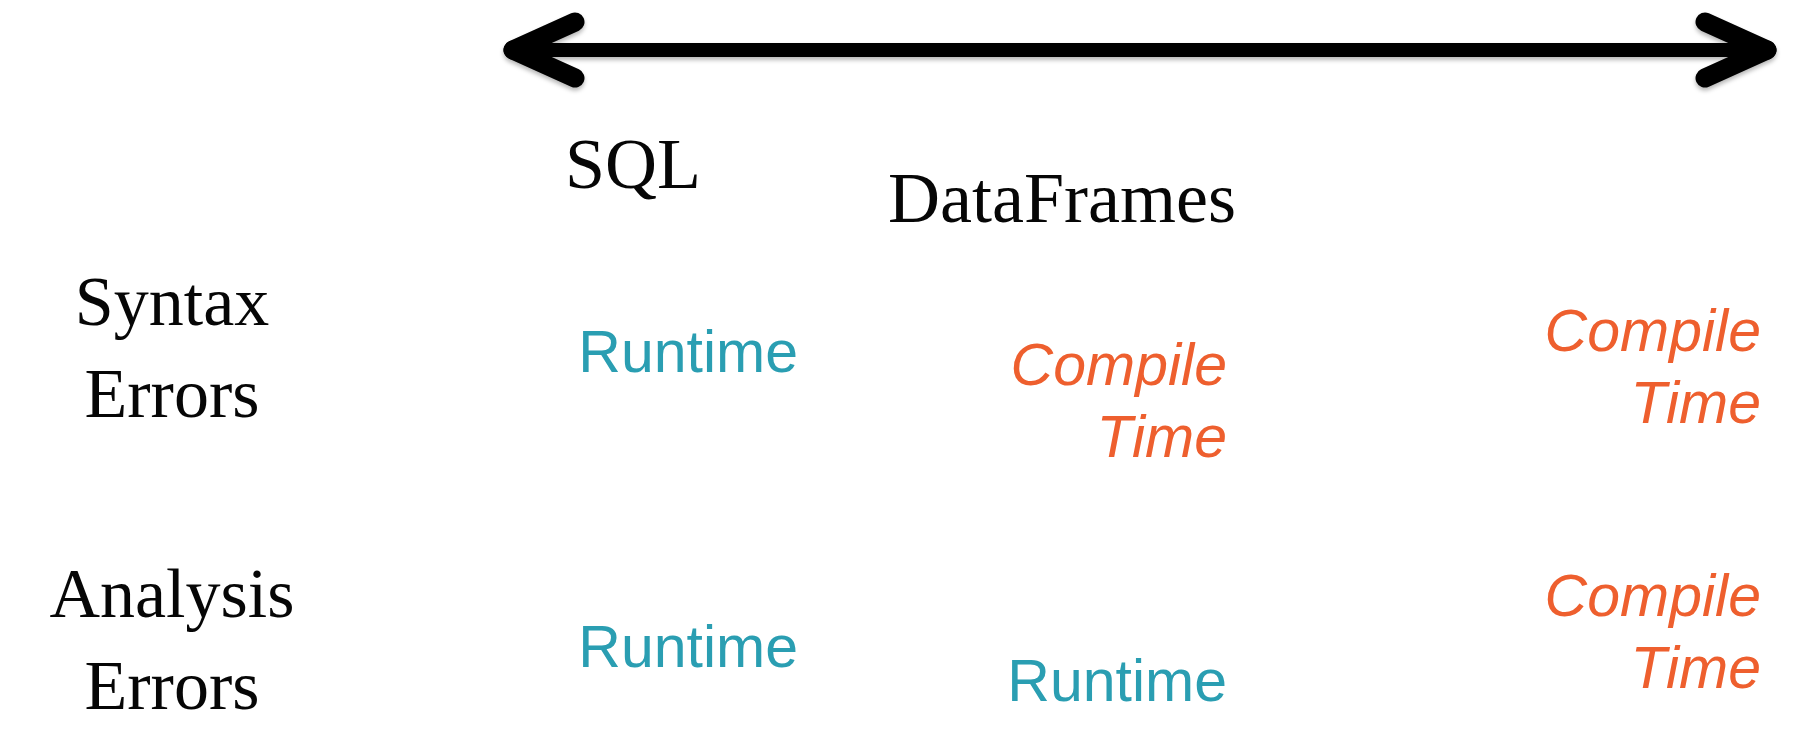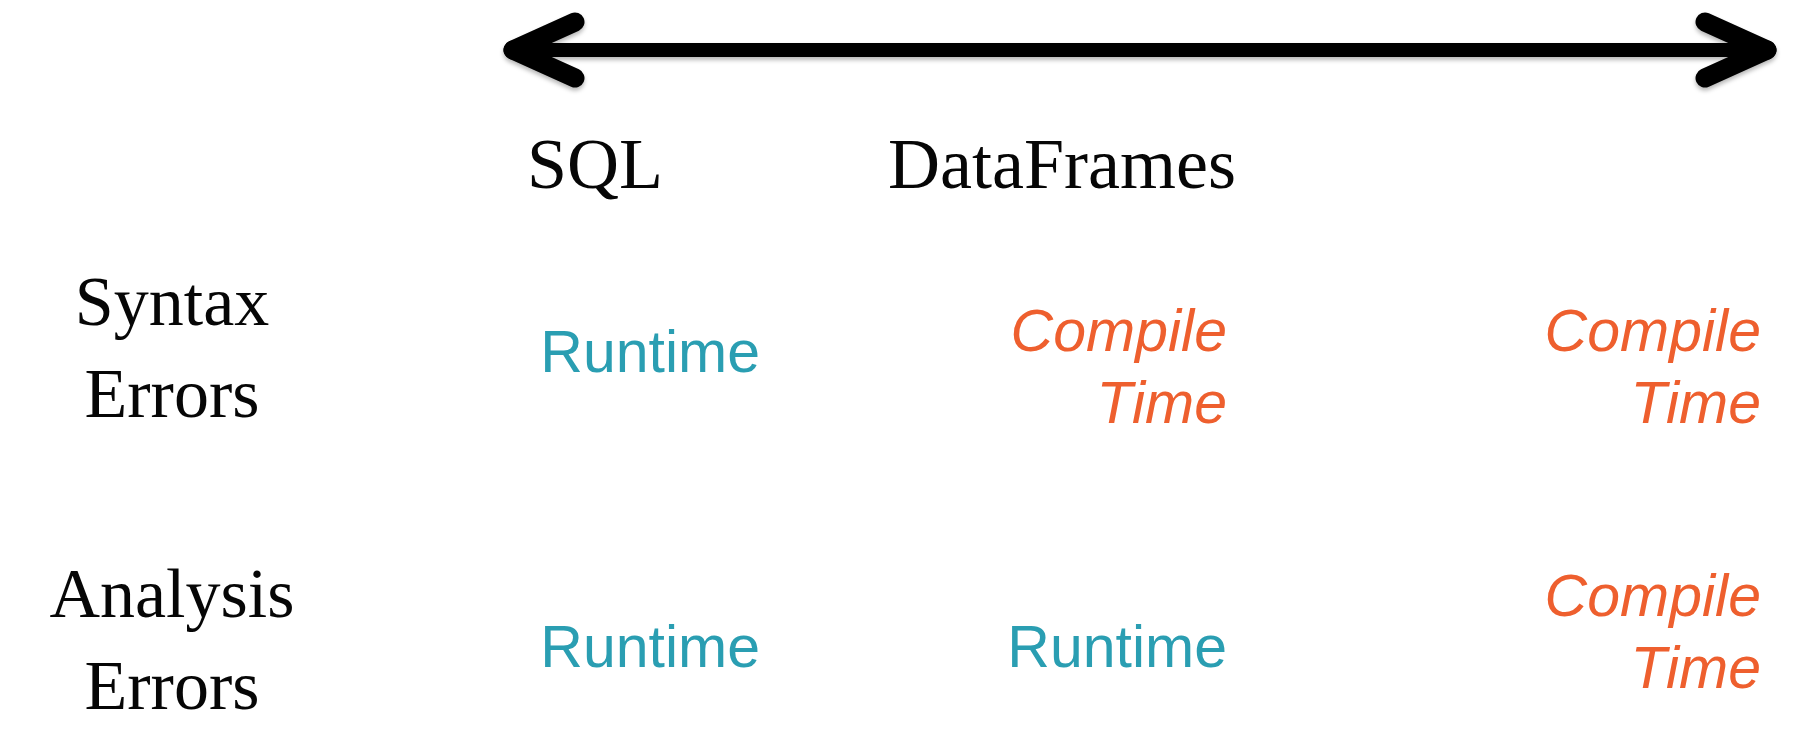--- a/index.html
+++ b/index.html
@@ -33,22 +33,22 @@
   .col-header {
     position: absolute;
     top: 122px;
     transform: translateX(-50%);
     font-size: 72px;
     line-height: 84px;
     color: #060606;
     white-space: nowrap;
     text-align: center;
   }
-  .col-x1 { left: 595px; }
-  .col-x2 { left: 1062px; }
+  .col-x1 { left: 633px; }
+  .col-x2 { left: 1062px; margin-top: 34px; }
   .col-x3 { left: 1596px; }
 
   
   .row-label {
     position: absolute;
     left: 172px;
     transform: translateX(-50%);
     width: 360px;
     font-size: 70px;
     line-height: 92px;

